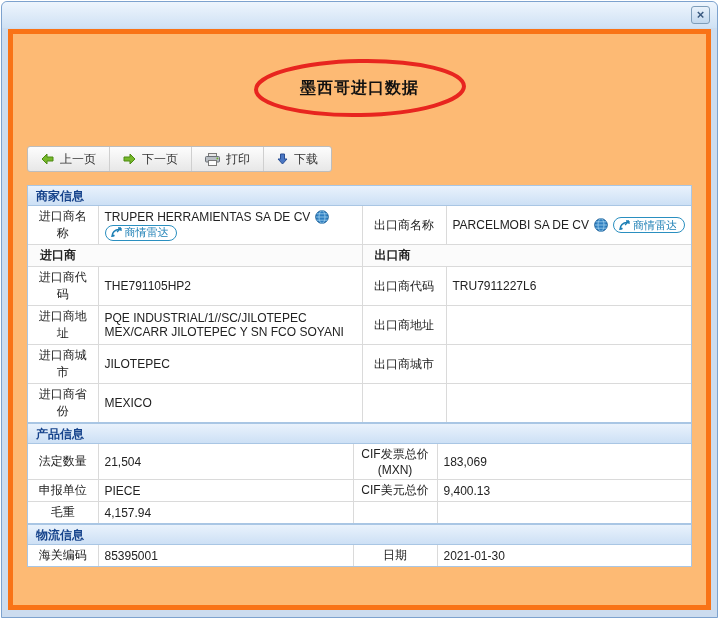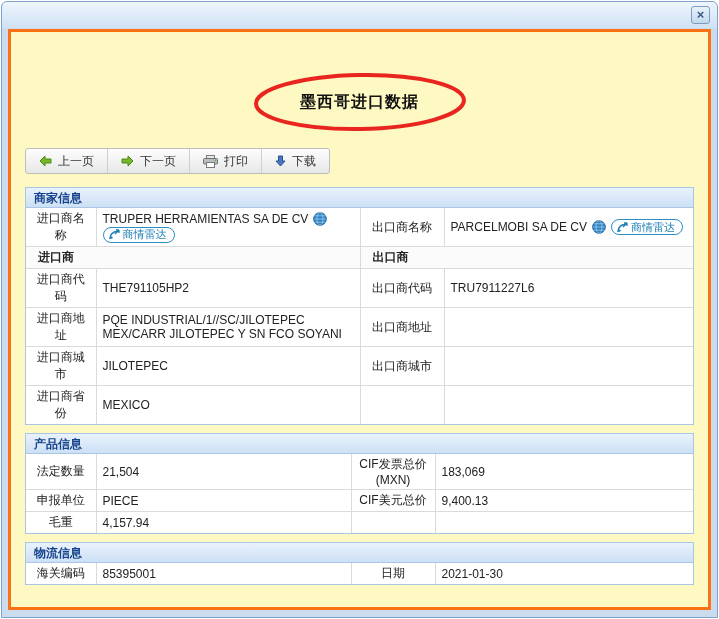--- a/index.html
+++ b/index.html
@@ -16,43 +16,43 @@
     border-radius:5px 5px 0 0;
   }
   .close-btn {
     width:19px; height:18px; border:1px solid #7e9db9; border-radius:3px;
     background:linear-gradient(#e9f2fb,#c2d8ee);
     color:#39597f; font-size:13px; font-weight:bold; line-height:16px; text-align:center;
     cursor:pointer;
   }
   .panel {
     position:absolute; left:6px; right:6px; top:27px; bottom:7px;
-    background:#fef9c3; border:3px solid #f97316; overflow:hidden;
-    padding:16px 14px;
+    background:#fdba74; border:5px solid #f97316; overflow:hidden;
+    padding:0 14px;
   }
 
   .title-wrap { position:relative; margin-top:28px; height:52px;
     display:flex; align-items:center; justify-content:center; }
   .page-title { font-size:16px; font-weight:bold; color:#111; letter-spacing:1px; z-index:2; }
   .ellipse-svg { position:absolute; left:50%; top:50%;
     transform:translate(-50%,-50%) rotate(-1deg); z-index:3; pointer-events:none; }
 
   .toolbar {
-    display:inline-flex; margin-top:20px; border:1px solid #bdbdbd; border-radius:3px;
+    display:inline-flex; margin-top:32px; border:1px solid #bdbdbd; border-radius:3px;
     background:linear-gradient(#fdfdfd,#e7e7e7); height:26px; align-items:stretch;
   }
   .tb-btn {
     display:flex; align-items:center; gap:6px; padding:0 13px;
     font-size:12px; color:#333; cursor:pointer; border-right:1px solid #cfcfcf;
   }
   .tb-btn:last-child { border-right:none;text-align:center; }
   .tb-btn svg { display:block; }
 
   .sections { margin-top:13px; }
-  .section { border:1px solid #a9c6e4; margin-bottom:8px; background:#fff; }
+  .section { border:1px solid #a9c6e4; margin-bottom:0; background:#fff; }
   .section-header {
     height:20px; line-height:20px; padding-left:8px;
     font-size:12px; font-weight:bold; color:#15428b;
     background:linear-gradient(#e9f2fc,#cde0f5);
     border-bottom:1px solid #a9c6e4;
   }
   table { width:100%; border-collapse:collapse; table-layout:fixed; }
   td {
     border:1px solid #dadada; font-size:12px; color:#222;
     padding:2px 6px; height:20px; vertical-align:middle;

